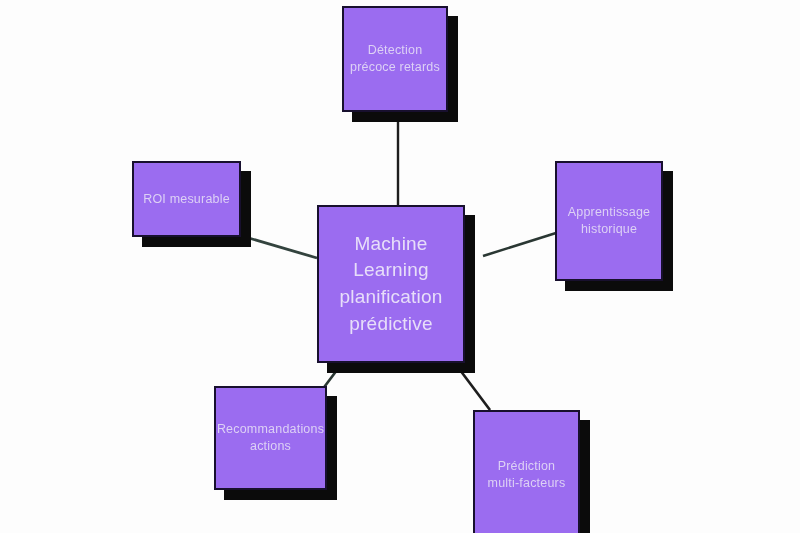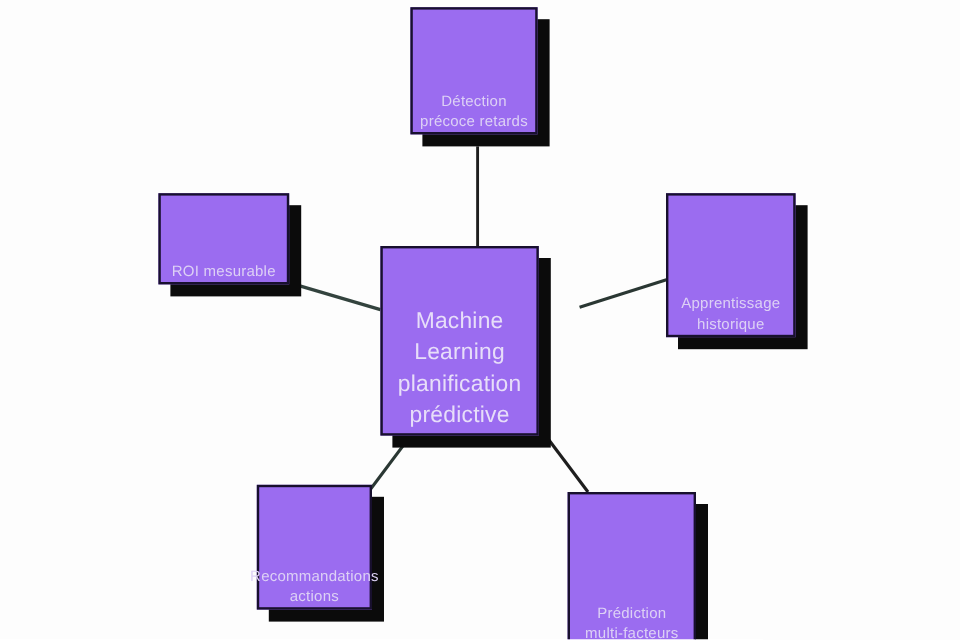--- a/index.html
+++ b/index.html
@@ -22,35 +22,35 @@
     width: 800px;
     height: 533px;
   }
   .node {
     position: absolute;
     box-sizing: border-box;
     background: #9b6cf0;
     border: 2px solid #18102e;
     box-shadow: 10px 10px 0 #0b0b0b;
     display: flex;
-    align-items: flex-end;
+    align-items: center;
     justify-content: center;
     text-align: center;
   }
   .node .label {
     color: #ddd1f5;
     white-space: pre-line;
     line-height: 1.35;
     font-size: 12.5px;
     letter-spacing: 0.2px;
   }
   .node-center {
     left: 317px;
     top: 205px;
-    width: 132px;
+    width: 148px;
     height: 158px;
   }
   .node-center .label {
     font-size: 19px;
     color: #e7def9;
     line-height: 1.4;
   }
   .node-top {
     left: 342px;
     top: 6px;
@@ -64,22 +64,22 @@
     height: 120px;
   }
   .node-left {
     left: 132px;
     top: 161px;
     width: 109px;
     height: 76px;
   }
   .node-bottom-left {
     left: 214px;
-    top: 404px;
-    width: 96px;
+    top: 386px;
+    width: 113px;
     height: 104px;
   }
   .node-bottom-right {
     left: 473px;
     top: 410px;
     width: 107px;
     height: 129px;
   }
 </style>
 </head>

